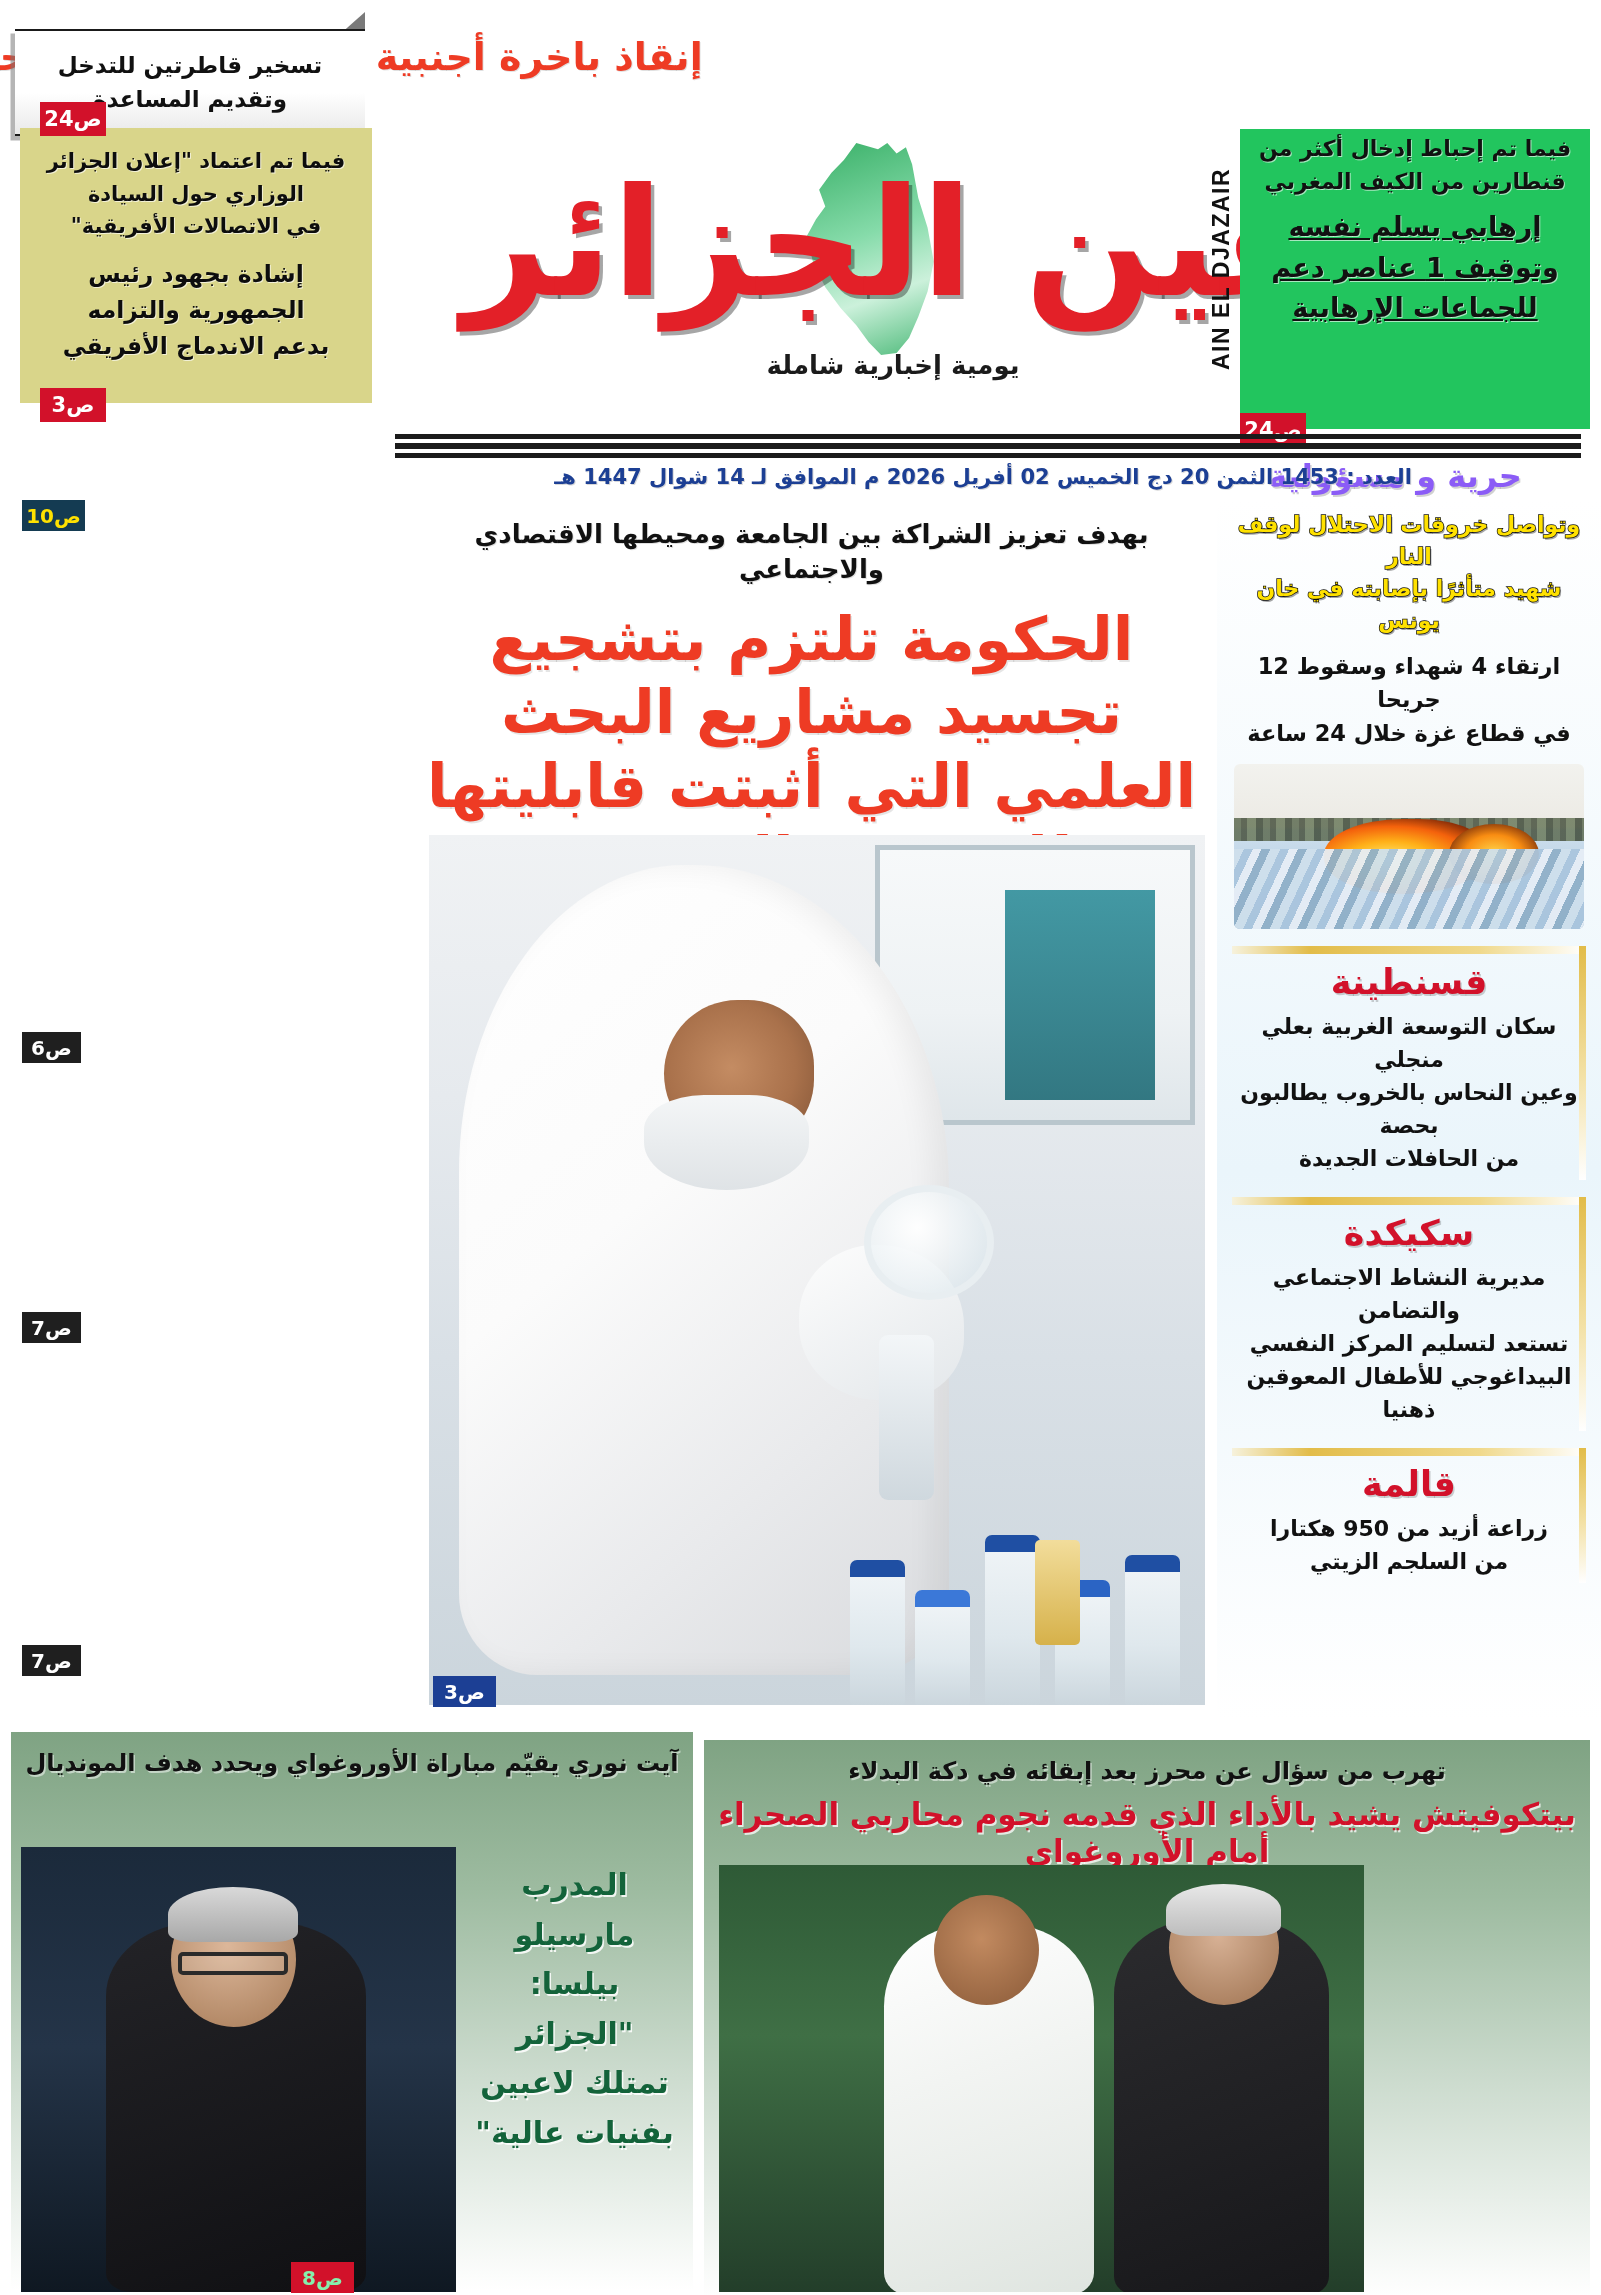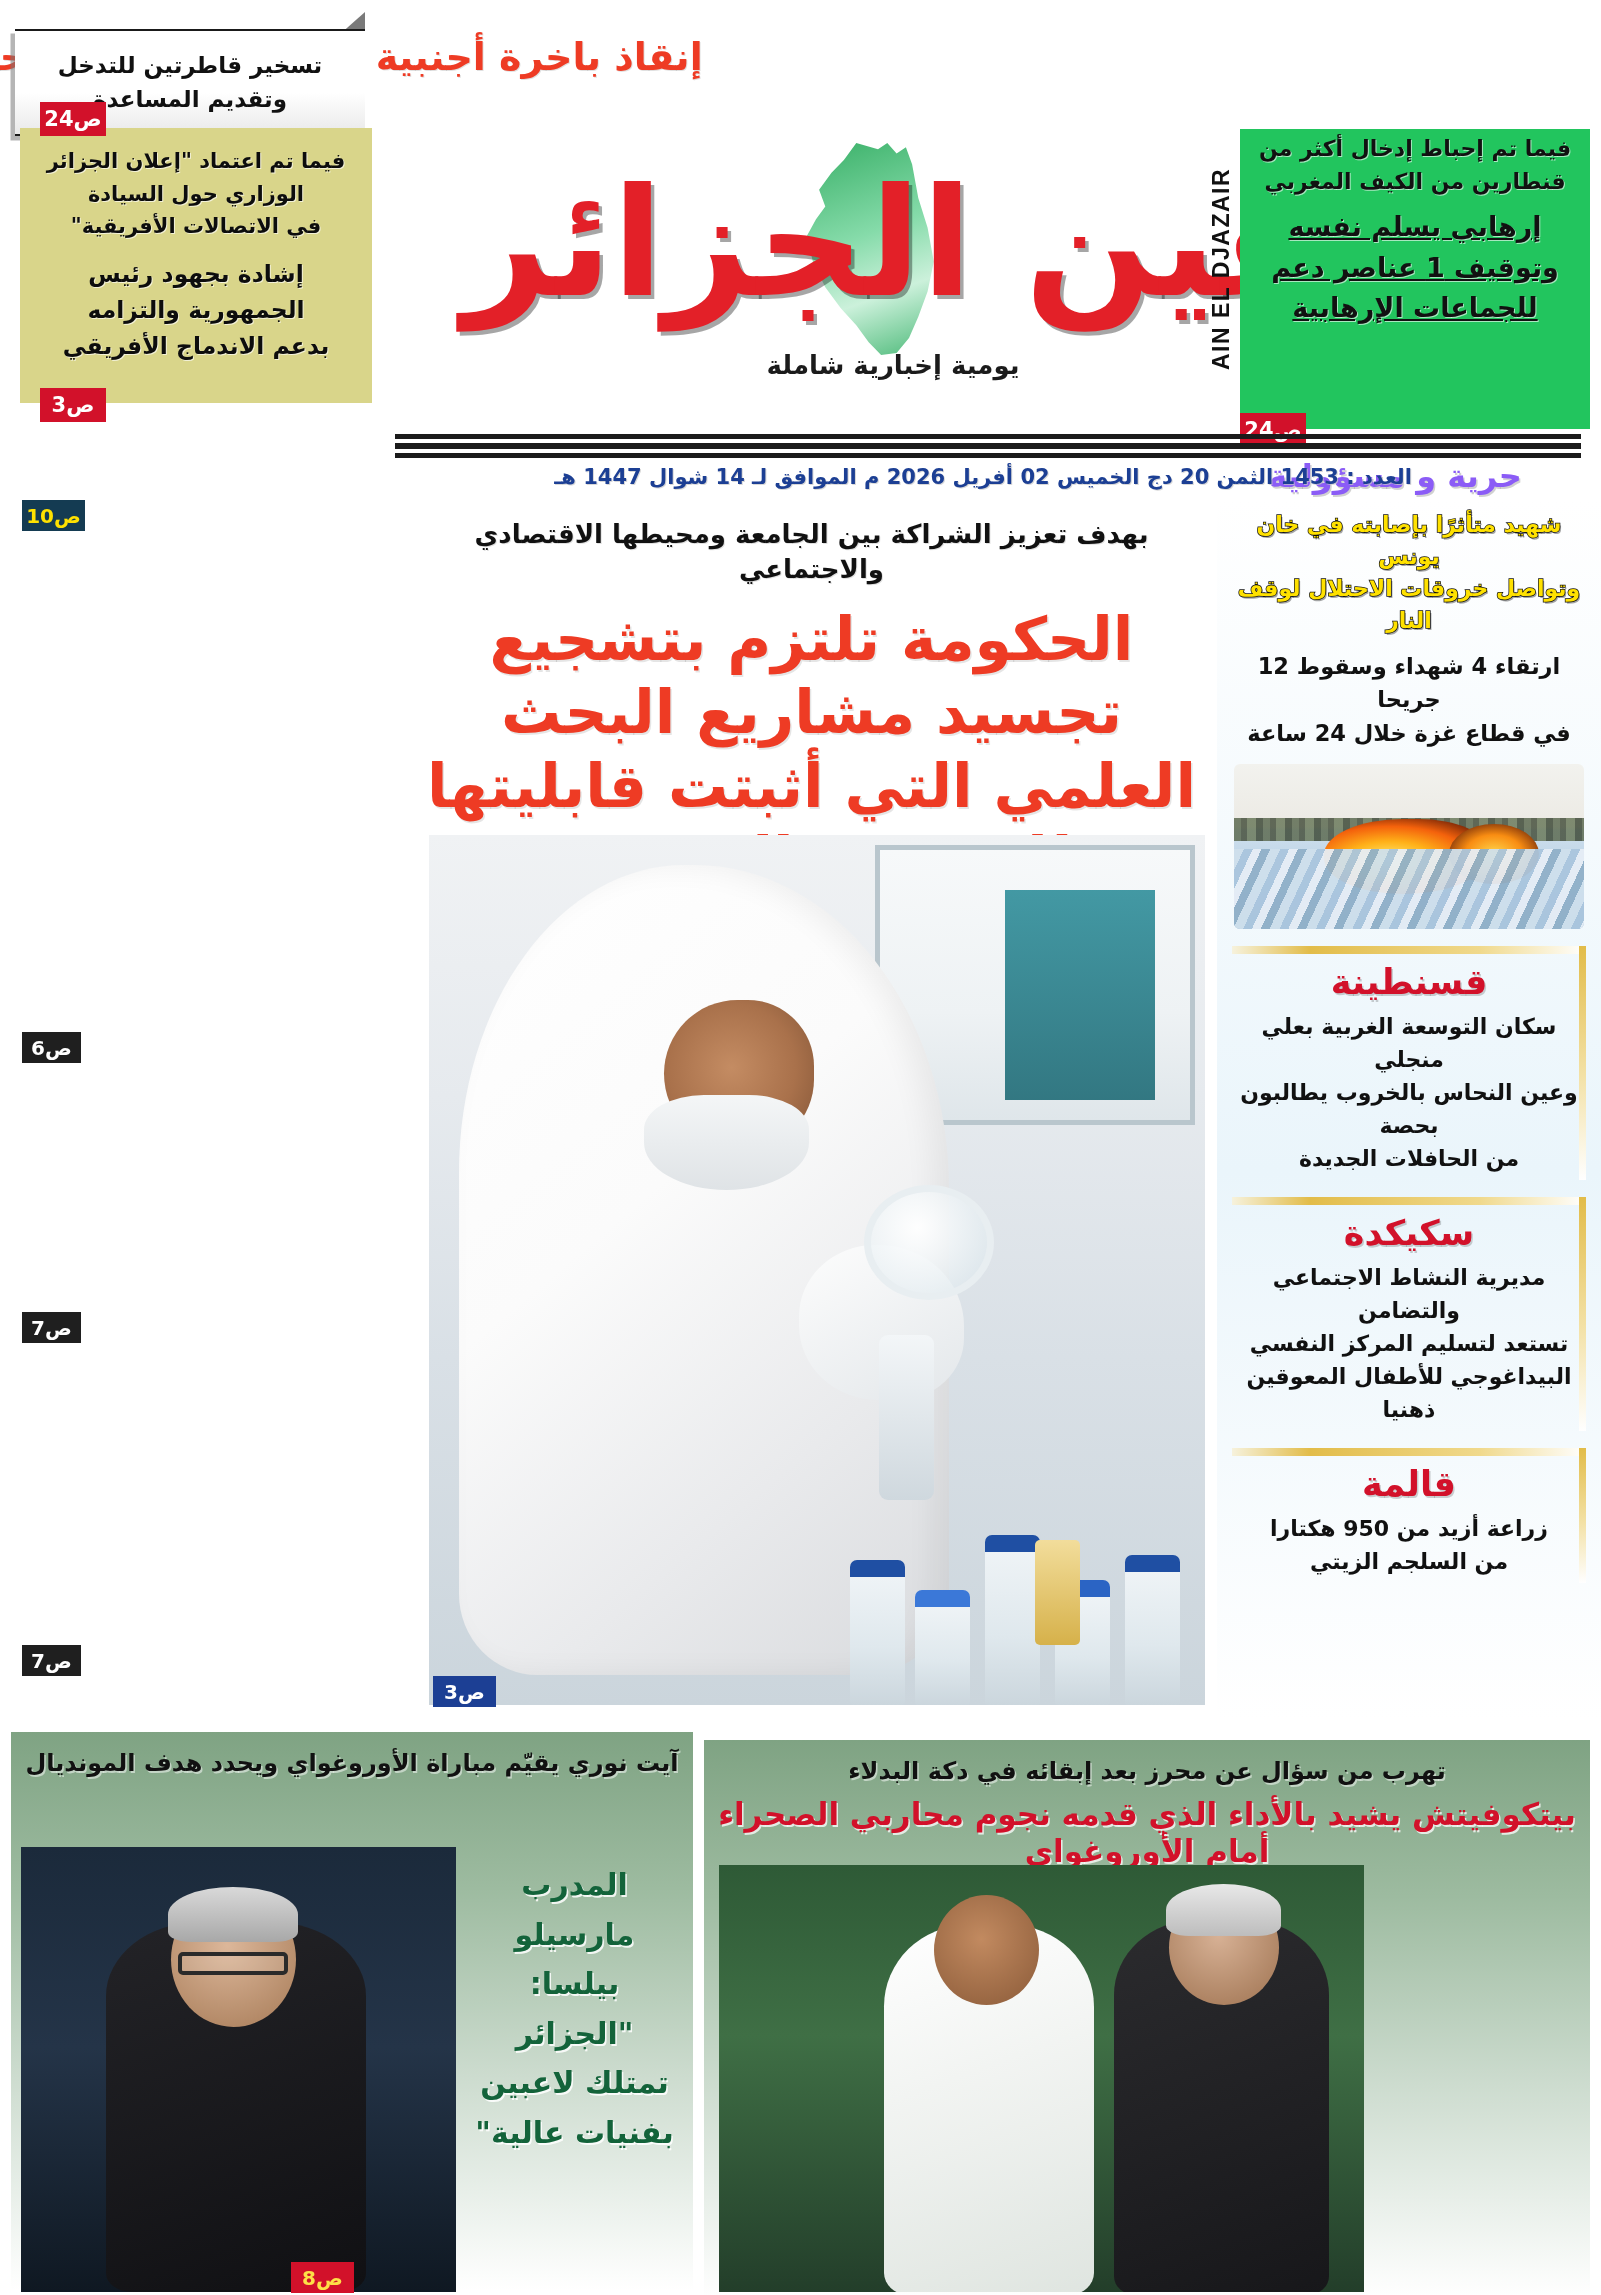--- a/index.html
+++ b/index.html
@@ -309,21 +309,21 @@
     overflow:hidden; background:linear-gradient(180deg,#1b2a3b 0%,#243448 45%,#0f1822 100%);
   }
   .quote-col {
     position:absolute; left:450px; top:120px; width:227px; height:440px;
     text-align:center; padding:8px 5px;
   }
   .quote-col .ln {
     font-size:30px; font-weight:bold; color:#13633a; line-height:1.65;
     text-shadow:1.5px 1.5px 0 rgba(255,255,255,.85);
   }
-  .badge.p8 { left:280px; top:530px; background:#d2112a; color:#fde047; width:63px; height:31px; font-size:20px; }
+  .badge.p8 { left:280px; top:530px; background:#d2112a; color:#86efac; width:63px; height:31px; font-size:20px; }
 
   
   .ph-player {
     position:absolute; left:165px; top:60px; width:210px; height:370px;
     background:linear-gradient(160deg,#ffffff 0%,#f2f4f2 40%,#dfe5e0 100%);
     border-radius:40% 40% 12% 12% / 22% 22% 6% 6%;
   }
   .ph-head {
     position:absolute; left:215px; top:30px; width:105px; height:110px;
     background:radial-gradient(circle at 45% 40%,#c28a60,#8a5a38);
@@ -445,22 +445,22 @@
           <i></i>
       </div>
       <div class="mp-amber"></div>
     </div>
     <div class="badge p3m">ص3</div>
   </div>
 
   <div class="sidebar">
 
     <div class="gaza-head">
+      <div class="ln">وتواصل خروقات الاحتلال لوقف النار</div>
       <div class="ln">شهيد متأثرًا بإصابته في خان يونس</div>
-      <div class="ln">وتواصل خروقات الاحتلال لوقف النار</div>
     </div>
     <div class="gaza-sub">
       <div class="ln">ارتقاء 4 شهداء وسقوط 12 جريحا</div>
       <div class="ln">في قطاع غزة خلال 24 ساعة</div>
     </div>
     <div class="gaza-photo">
       <div class="skyline"></div>
       <div class="smoke"></div>
       <div class="blast"></div>
       <div class="blast2"></div>

